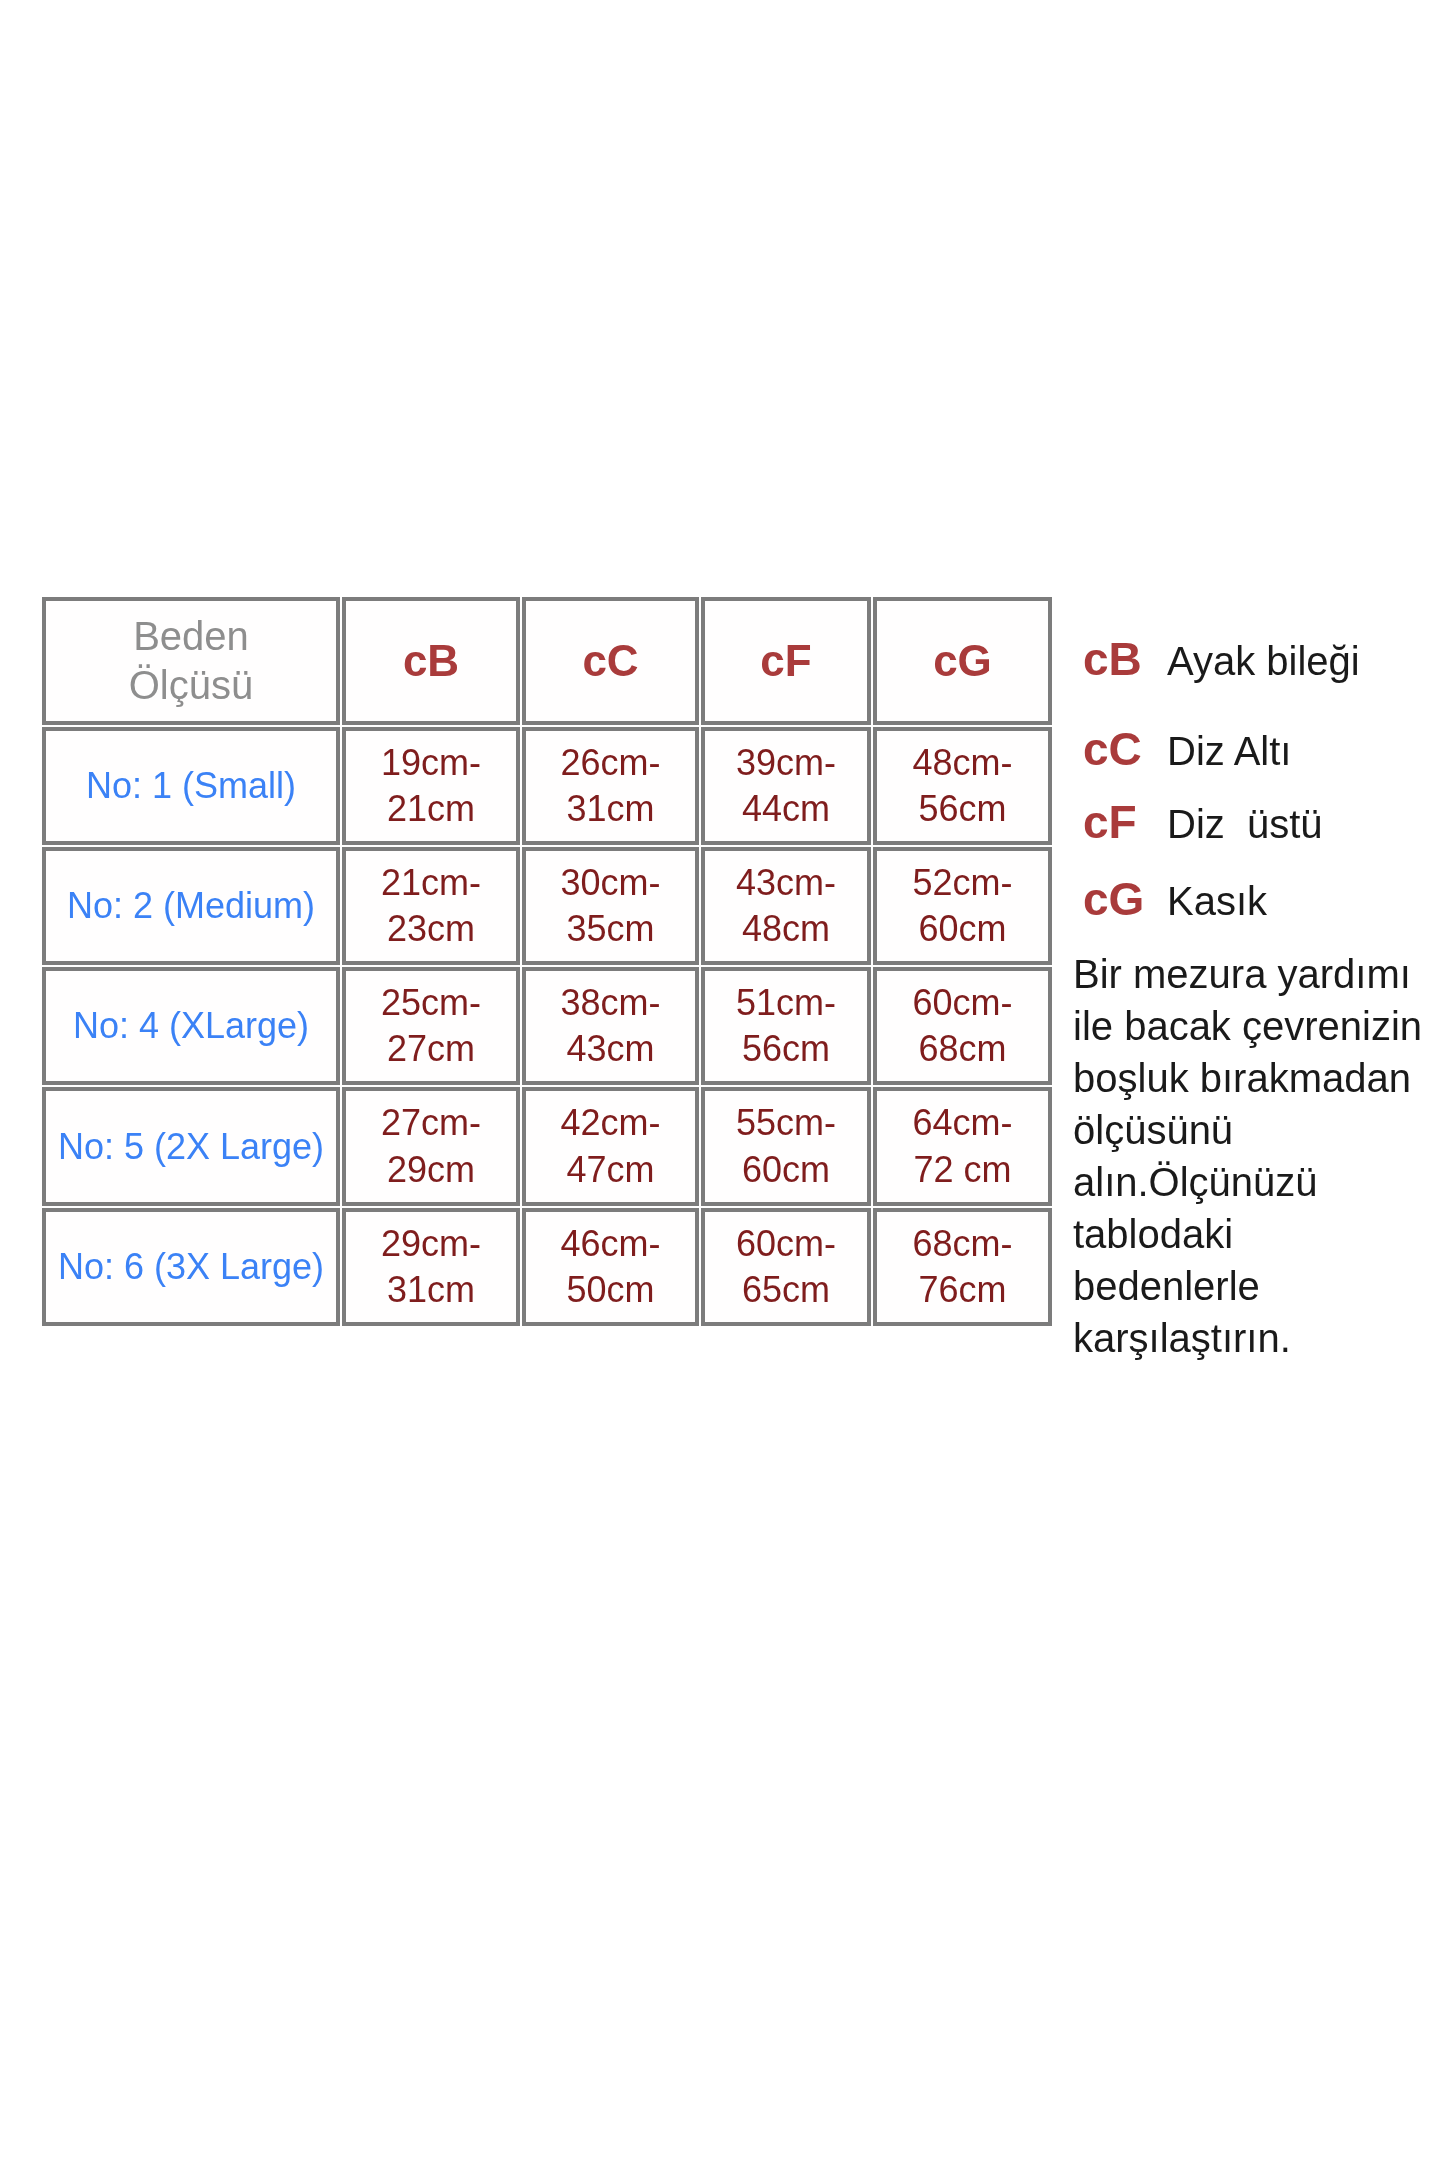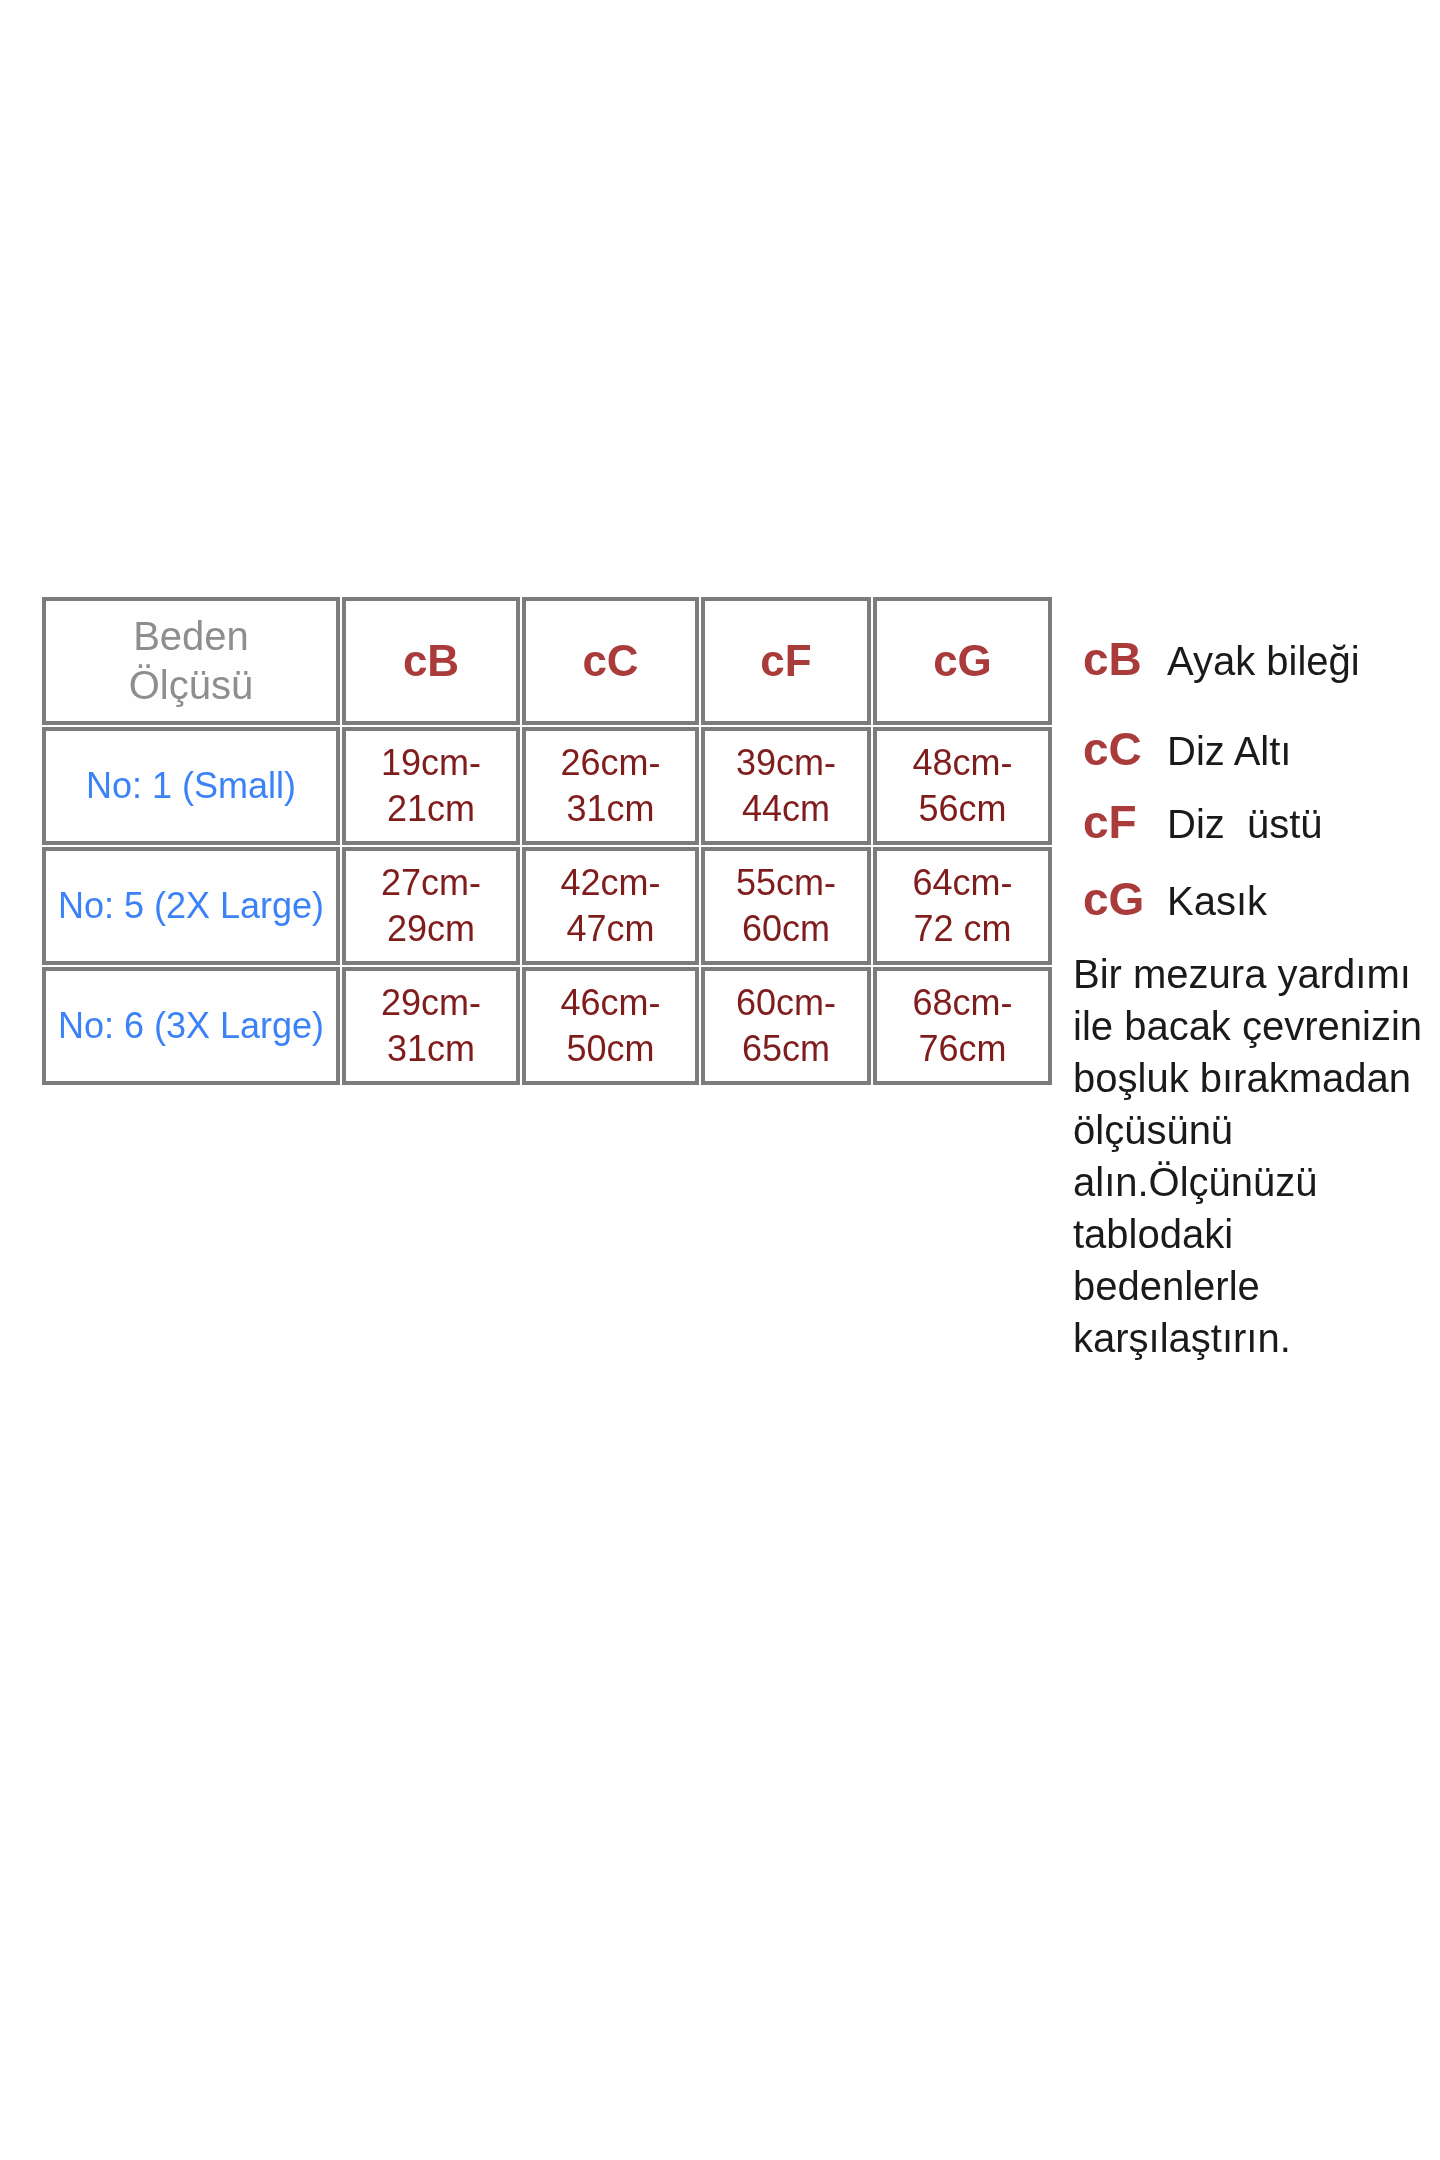--- a/index.html
+++ b/index.html
@@ -128,20 +128,42 @@
         <td class="row-label">No: 1 (Small)</td>
         <td class="cell-val">19cm-
 21cm</td>
         <td class="cell-val">26cm-
 31cm</td>
         <td class="cell-val">39cm-
 44cm</td>
         <td class="cell-val">48cm-
 56cm</td>
       </tr>
+      <tr class="r1">
+        <td class="row-label">No: 2 (Medium)</td>
+        <td class="cell-val">21cm-
+23cm</td>
+        <td class="cell-val">30cm-
+35cm</td>
+        <td class="cell-val">43cm-
+48cm</td>
+        <td class="cell-val">52cm-
+60cm</td>
+      </tr>
+      <tr class="r3">
+        <td class="row-label">No: 4 (XLarge)</td>
+        <td class="cell-val">25cm-
+27cm</td>
+        <td class="cell-val">38cm-
+43cm</td>
+        <td class="cell-val">51cm-
+56cm</td>
+        <td class="cell-val">60cm-
+68cm</td>
+      </tr>
       <tr class="r4">
         <td class="row-label">No: 5 (2X Large)</td>
         <td class="cell-val">27cm-
 29cm</td>
         <td class="cell-val">42cm-
 47cm</td>
         <td class="cell-val">55cm-
 60cm</td>
         <td class="cell-val">64cm-
 72 cm</td>

